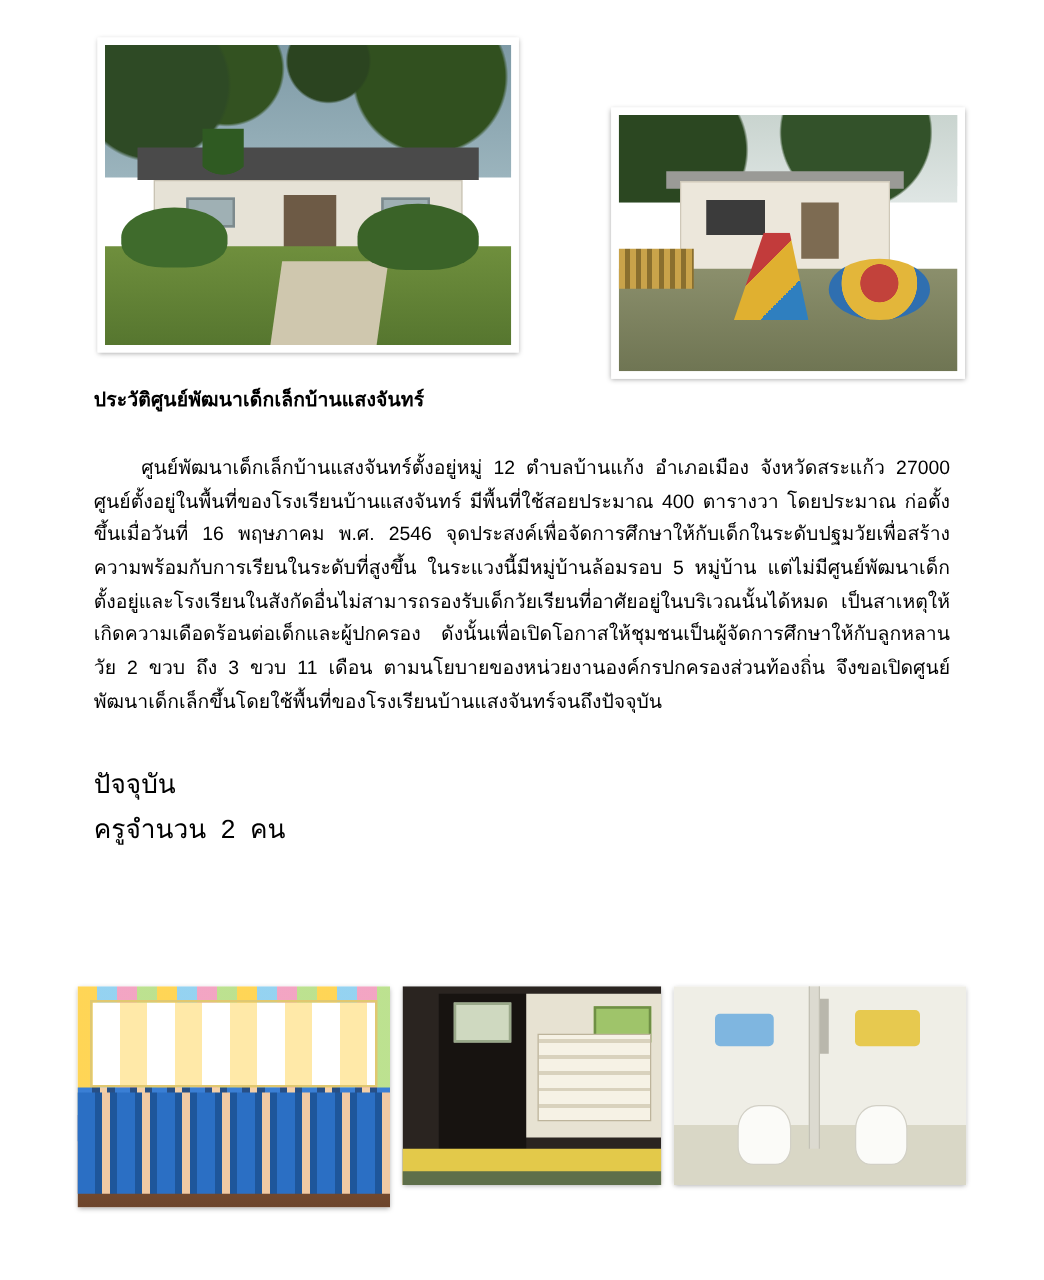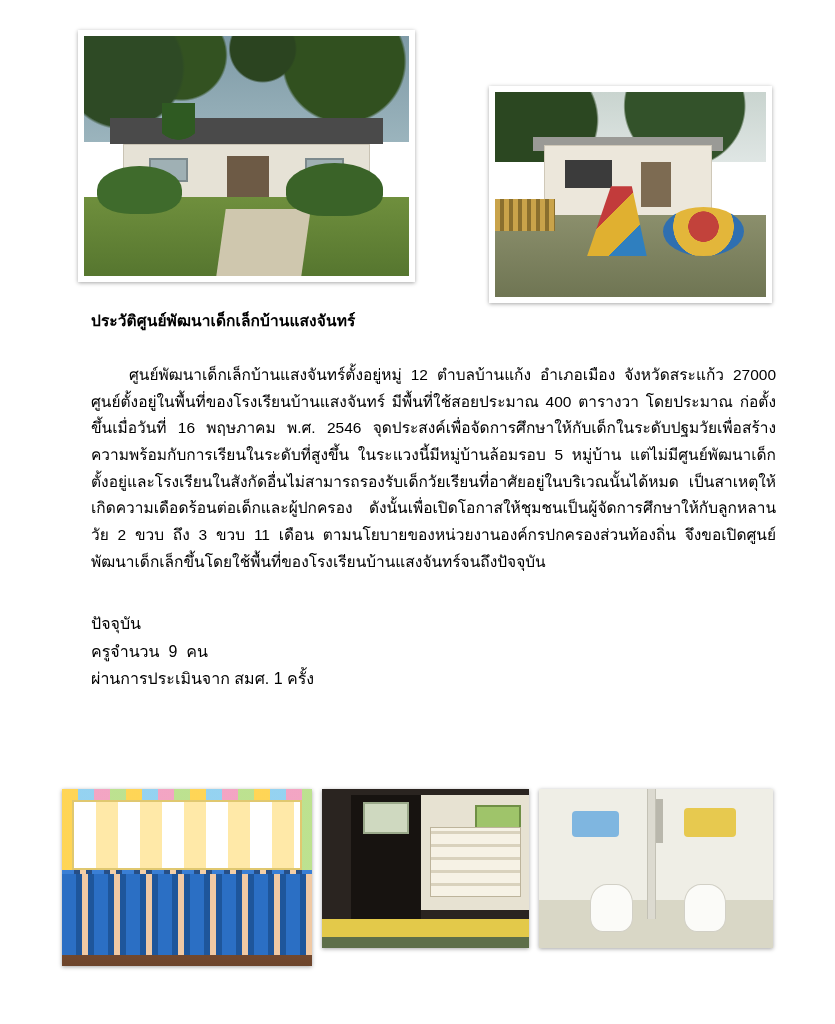--- a/index.html
+++ b/index.html
@@ -151,42 +151,42 @@
   .p5-div   { left:46%; top:0; width:4%; height:82%; background:#dcdad0; border-left:1px solid #c3c1b5; border-right:1px solid #c3c1b5; box-sizing:border-box;}
   .p5-toi1  { left:22%; bottom:10%; width:18%; height:30%; background:#fbfbf8; border-radius:40% 40% 30% 30%; border:1px solid #d2d0c6; box-sizing:border-box;}
   .p5-toi2  { left:62%; bottom:10%; width:18%; height:30%; background:#fbfbf8; border-radius:40% 40% 30% 30%; border:1px solid #d2d0c6; box-sizing:border-box;}
   .p5-deco1 { left:14%; top:14%; width:20%; height:16%; background:#7fb6e0; border-radius:4px; }
   .p5-deco2 { left:62%; top:12%; width:22%; height:18%; background:#e7c94f; border-radius:4px; }
   .p5-pipe  { left:50%; top:6%; width:3%; height:28%; background:#b9b7ac; }
 
   
   .text-block {
     position: absolute;
-    left: 91px;
+    left: 75px;
     width: 685px;
   }
   #doc-heading {
     top: 310px;
     font-size: 15.5px;
     font-weight: bold;
     letter-spacing: .1px;
     line-height: 1.4;
   }
   #doc-body {
     top: 362px;
     font-size: 15.5px;
     line-height: 1.72;
     text-align: justify;
     text-justify: inter-word;
   }
   #doc-body .indent { text-indent: 38px; display: block; }
 
   #doc-current {
     top: 610px;
-    font-size: 16px;
+    font-size: 21px;
     line-height: 1.72;
   }
   #doc-current .line { display: block; white-space: pre; }
 </style>
 </head>
 <body>
 
 <div class="page">
 
   <div class="photo" id="photo-building-front">
@@ -218,22 +218,21 @@
   </div>
 
   <div class="text-block" id="doc-heading">ประวัติศูนย์พัฒนาเด็กเล็กบ้านแสงจันทร์</div>
 
   <div class="text-block" id="doc-body">
     <span class="indent">ศูนย์พัฒนาเด็กเล็กบ้านแสงจันทร์ตั้งอยู่หมู่ 12 ตำบลบ้านแก้ง อำเภอเมือง จังหวัดสระแก้ว 27000  ศูนย์ตั้งอยู่ในพื้นที่ของโรงเรียนบ้านแสงจันทร์ มีพื้นที่ใช้สอยประมาณ 400 ตารางวา โดยประมาณ ก่อตั้งขึ้นเมื่อวันที่ 16 พฤษภาคม พ.ศ. 2546 จุดประสงค์เพื่อจัดการศึกษาให้กับเด็กในระดับปฐมวัยเพื่อสร้างความพร้อมกับการเรียนในระดับที่สูงขึ้น ในระแวงนี้มีหมู่บ้านล้อมรอบ 5 หมู่บ้าน แต่ไม่มีศูนย์พัฒนาเด็กตั้งอยู่และโรงเรียนในสังกัดอื่นไม่สามารถรองรับเด็กวัยเรียนที่อาศัยอยู่ในบริเวณนั้นได้หมด เป็นสาเหตุให้เกิดความเดือดร้อนต่อเด็กและผู้ปกครอง ดังนั้นเพื่อเปิดโอกาสให้ชุมชนเป็นผู้จัดการศึกษาให้กับลูกหลานวัย 2 ขวบ ถึง 3 ขวบ 11 เดือน ตามนโยบายของหน่วยงานองค์กรปกครองส่วนท้องถิ่น จึงขอเปิดศูนย์พัฒนาเด็กเล็กขึ้นโดยใช้พื้นที่ของโรงเรียนบ้านแสงจันทร์จนถึงปัจจุบัน</span>
   </div>
 
   <div class="text-block" id="doc-current">
     <span class="line">ปัจจุบัน</span>
-    <span class="line">ครูจำนวน  9  คน</span>
-    <span class="line">ผ่านการประเมินจาก สมศ. 1 ครั้ง</span>
+    <span class="line">ครูจำนวน  2  คน</span>
   </div>
 
   <div class="photo" id="photo-class-group">
     <div class="shape p3-wall"></div>
     <div class="shape p3-board"></div>
     <div class="shape ground p3-floor"></div>
     <div class="shape p3-kids2"></div>
     <div class="shape p3-kids"></div>
   </div>
 

